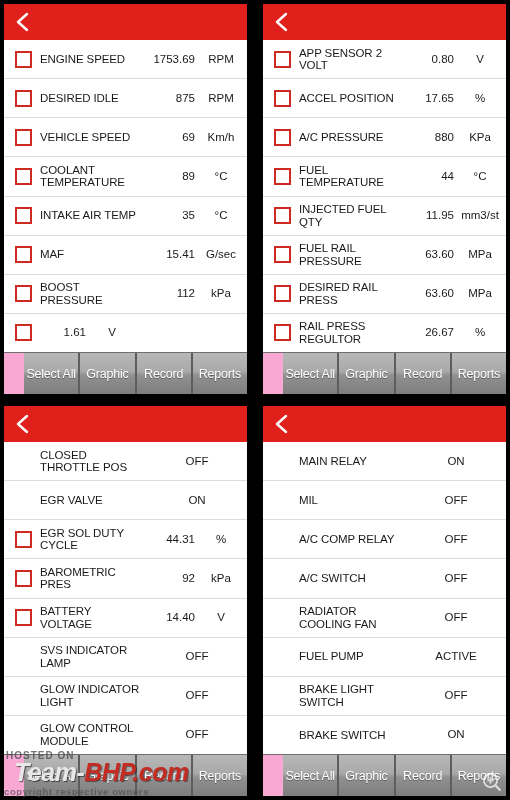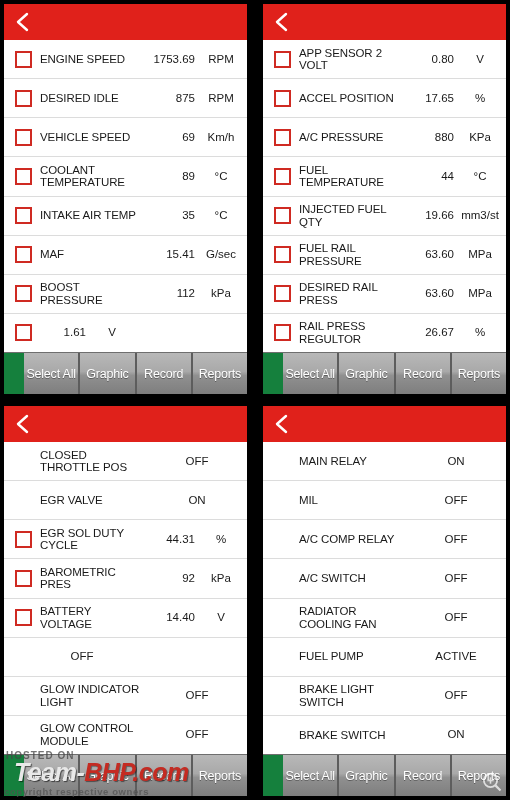--- a/index.html
+++ b/index.html
@@ -132,21 +132,21 @@
     flex: 0 0 96px;
     text-align: center;
     padding-right: 0;
   }
 
   
   .toolbar {
     flex: 0 0 auto;
     height: 41px;
     display: flex;
-    background: #15803d;
+    background: #f9a8d4;
     border-top: 1px solid #6e6e6e;
     padding-left: 20px;
   }
   .tbtn {
     flex: 1 1 0;
     display: flex;
     align-items: center;
     justify-content: center;
     font-size: 12.5px;
     color: #ffffff;
@@ -337,21 +337,21 @@
           </div>
           <div class="label">FUEL TEMPERATURE</div>
           <div class="value">44</div>
           <div class="unit">°C</div>
         </div>
         <div class="row">
           <div class="cb-cell">
             <span class="cb"></span>
           </div>
           <div class="label">INJECTED FUEL QTY</div>
-          <div class="value">19.66</div>
+          <div class="value">11.95</div>
           <div class="unit">mm3/st</div>
         </div>
         <div class="row">
           <div class="cb-cell">
             <span class="cb"></span>
           </div>
           <div class="label">FUEL RAIL PRESSURE</div>
           <div class="value">63.60</div>
           <div class="unit">MPa</div>
         </div>
@@ -423,20 +423,21 @@
             <span class="cb"></span>
           </div>
           <div class="label">BATTERY VOLTAGE</div>
           <div class="value">14.40</div>
           <div class="unit">V</div>
         </div>
         <div class="row status">
           <div class="cb-cell">
             <span class="cb hidden"></span>
           </div>
+          <div class="label">SVS INDICATOR LAMP</div>
           <div class="value">OFF</div>
         </div>
         <div class="row status">
           <div class="cb-cell">
             <span class="cb hidden"></span>
           </div>
           <div class="label">GLOW INDICATOR LIGHT</div>
           <div class="value">OFF</div>
         </div>
         <div class="row status">

